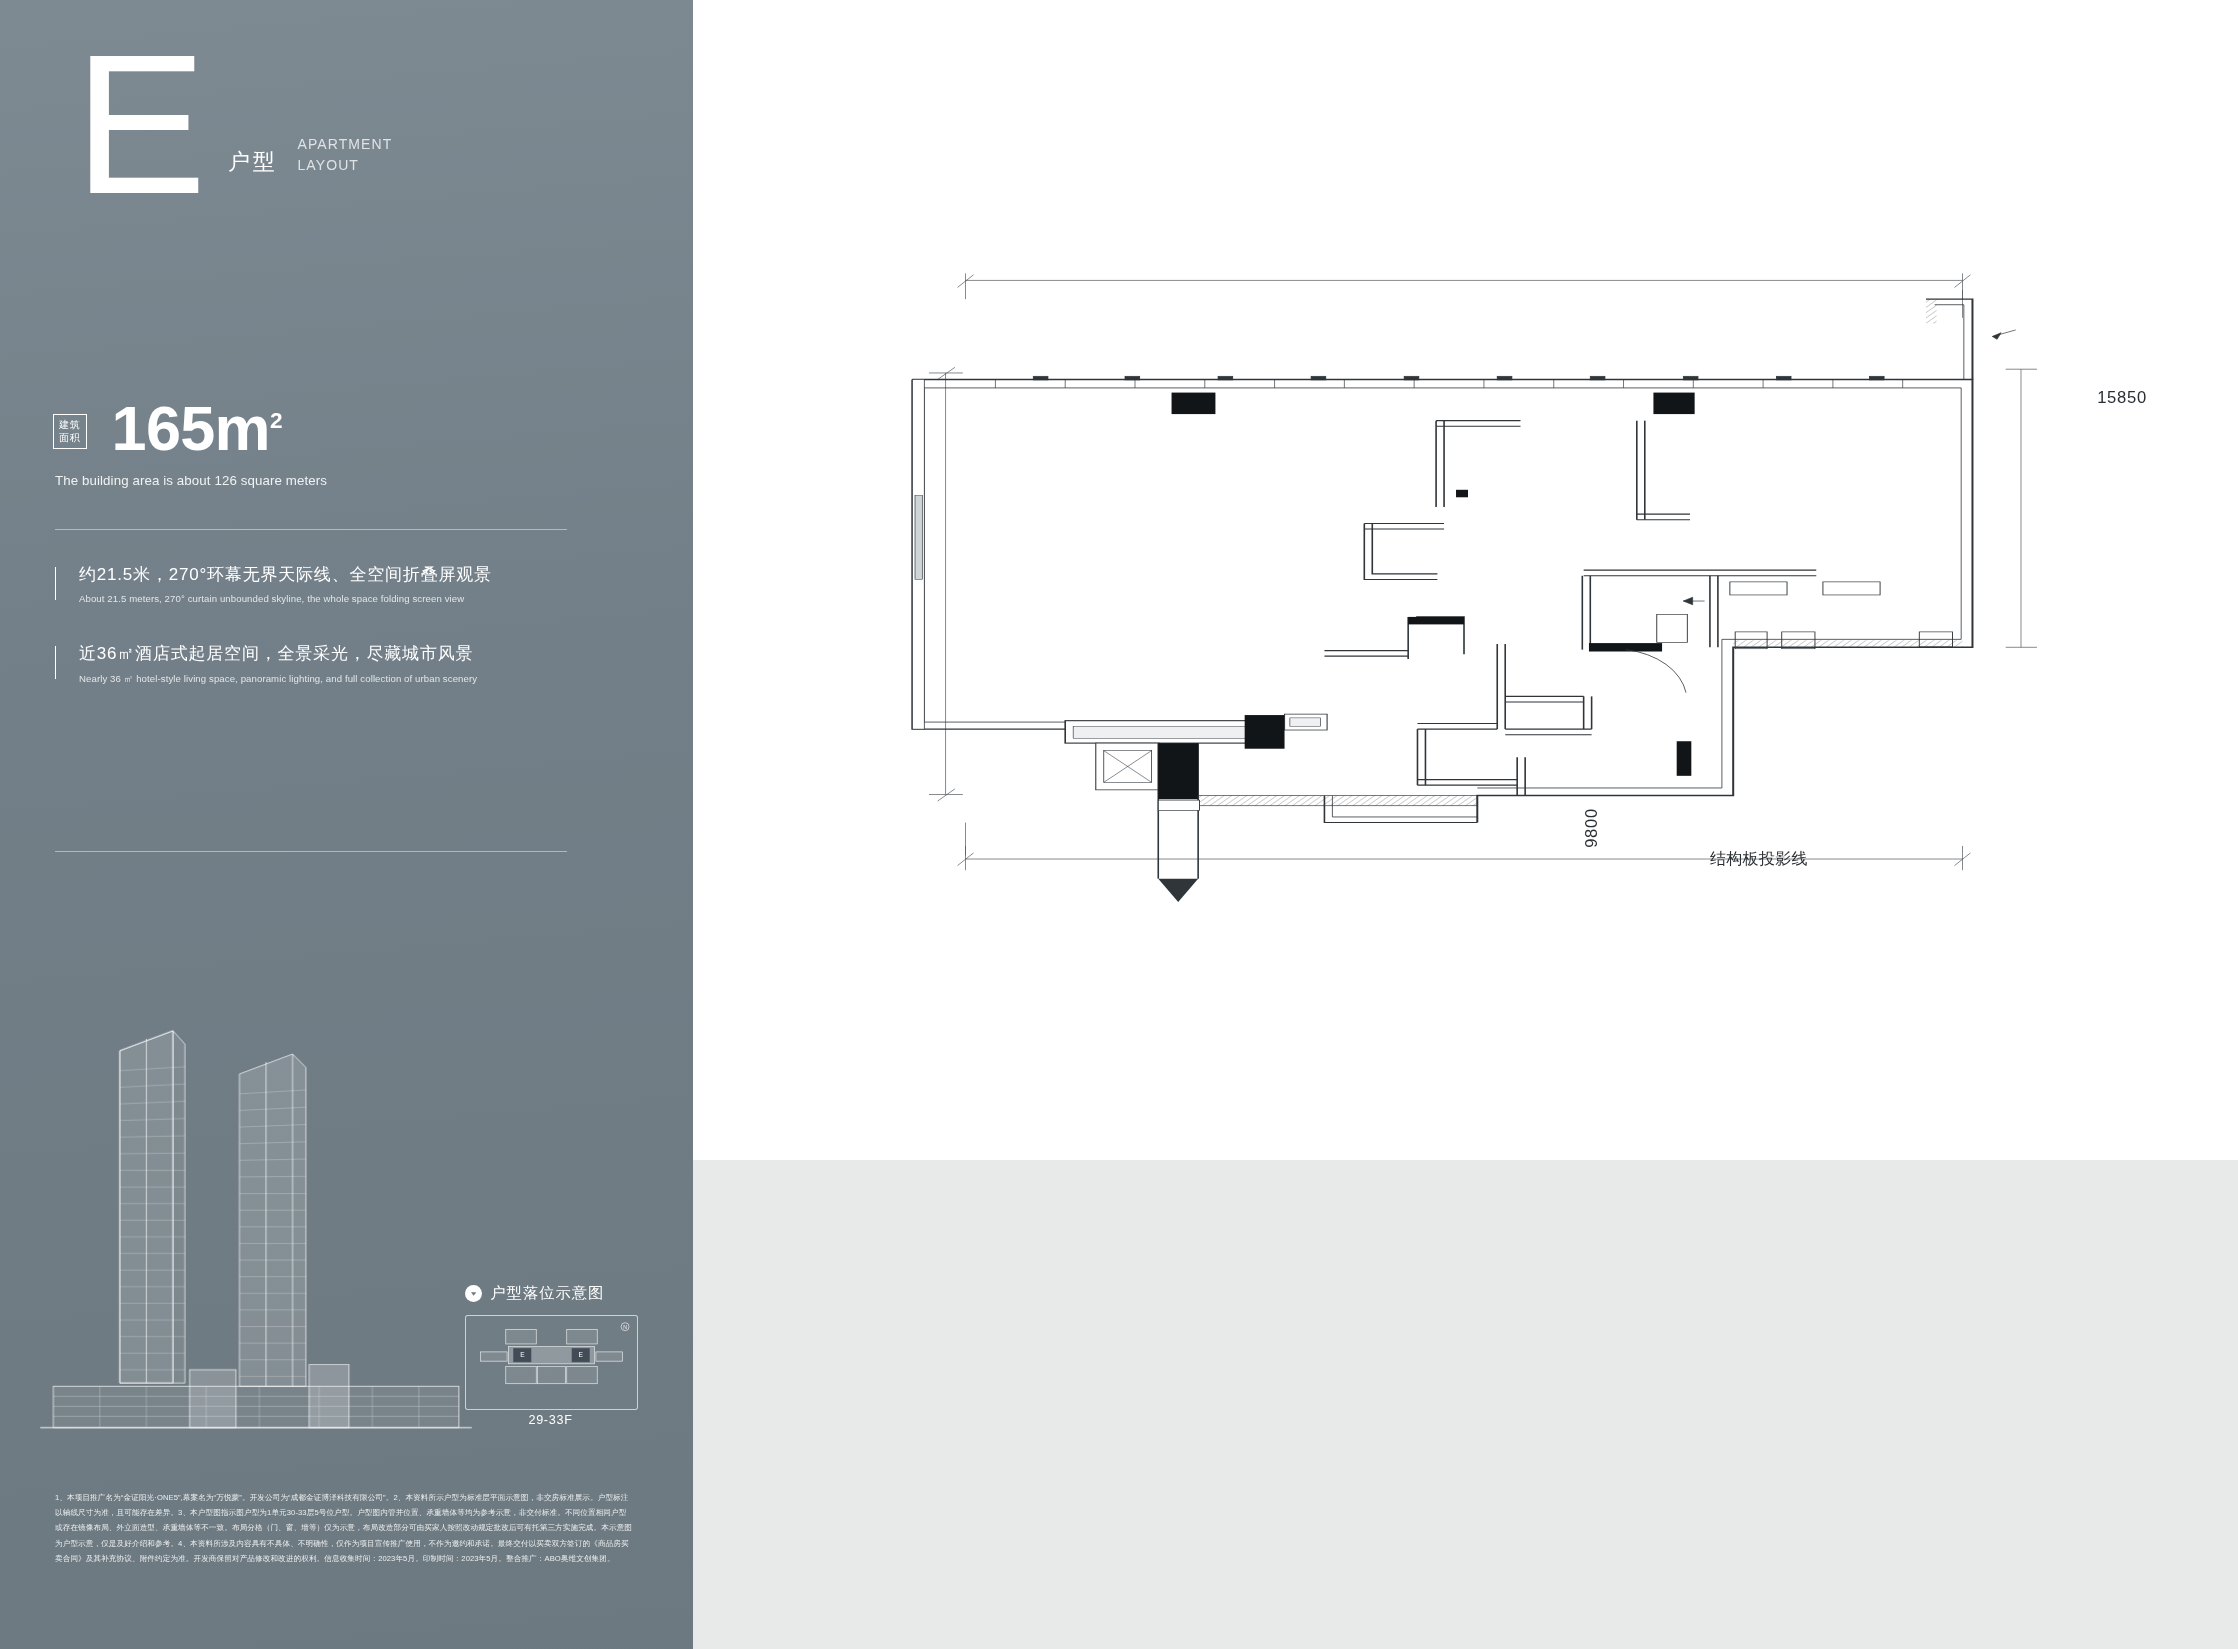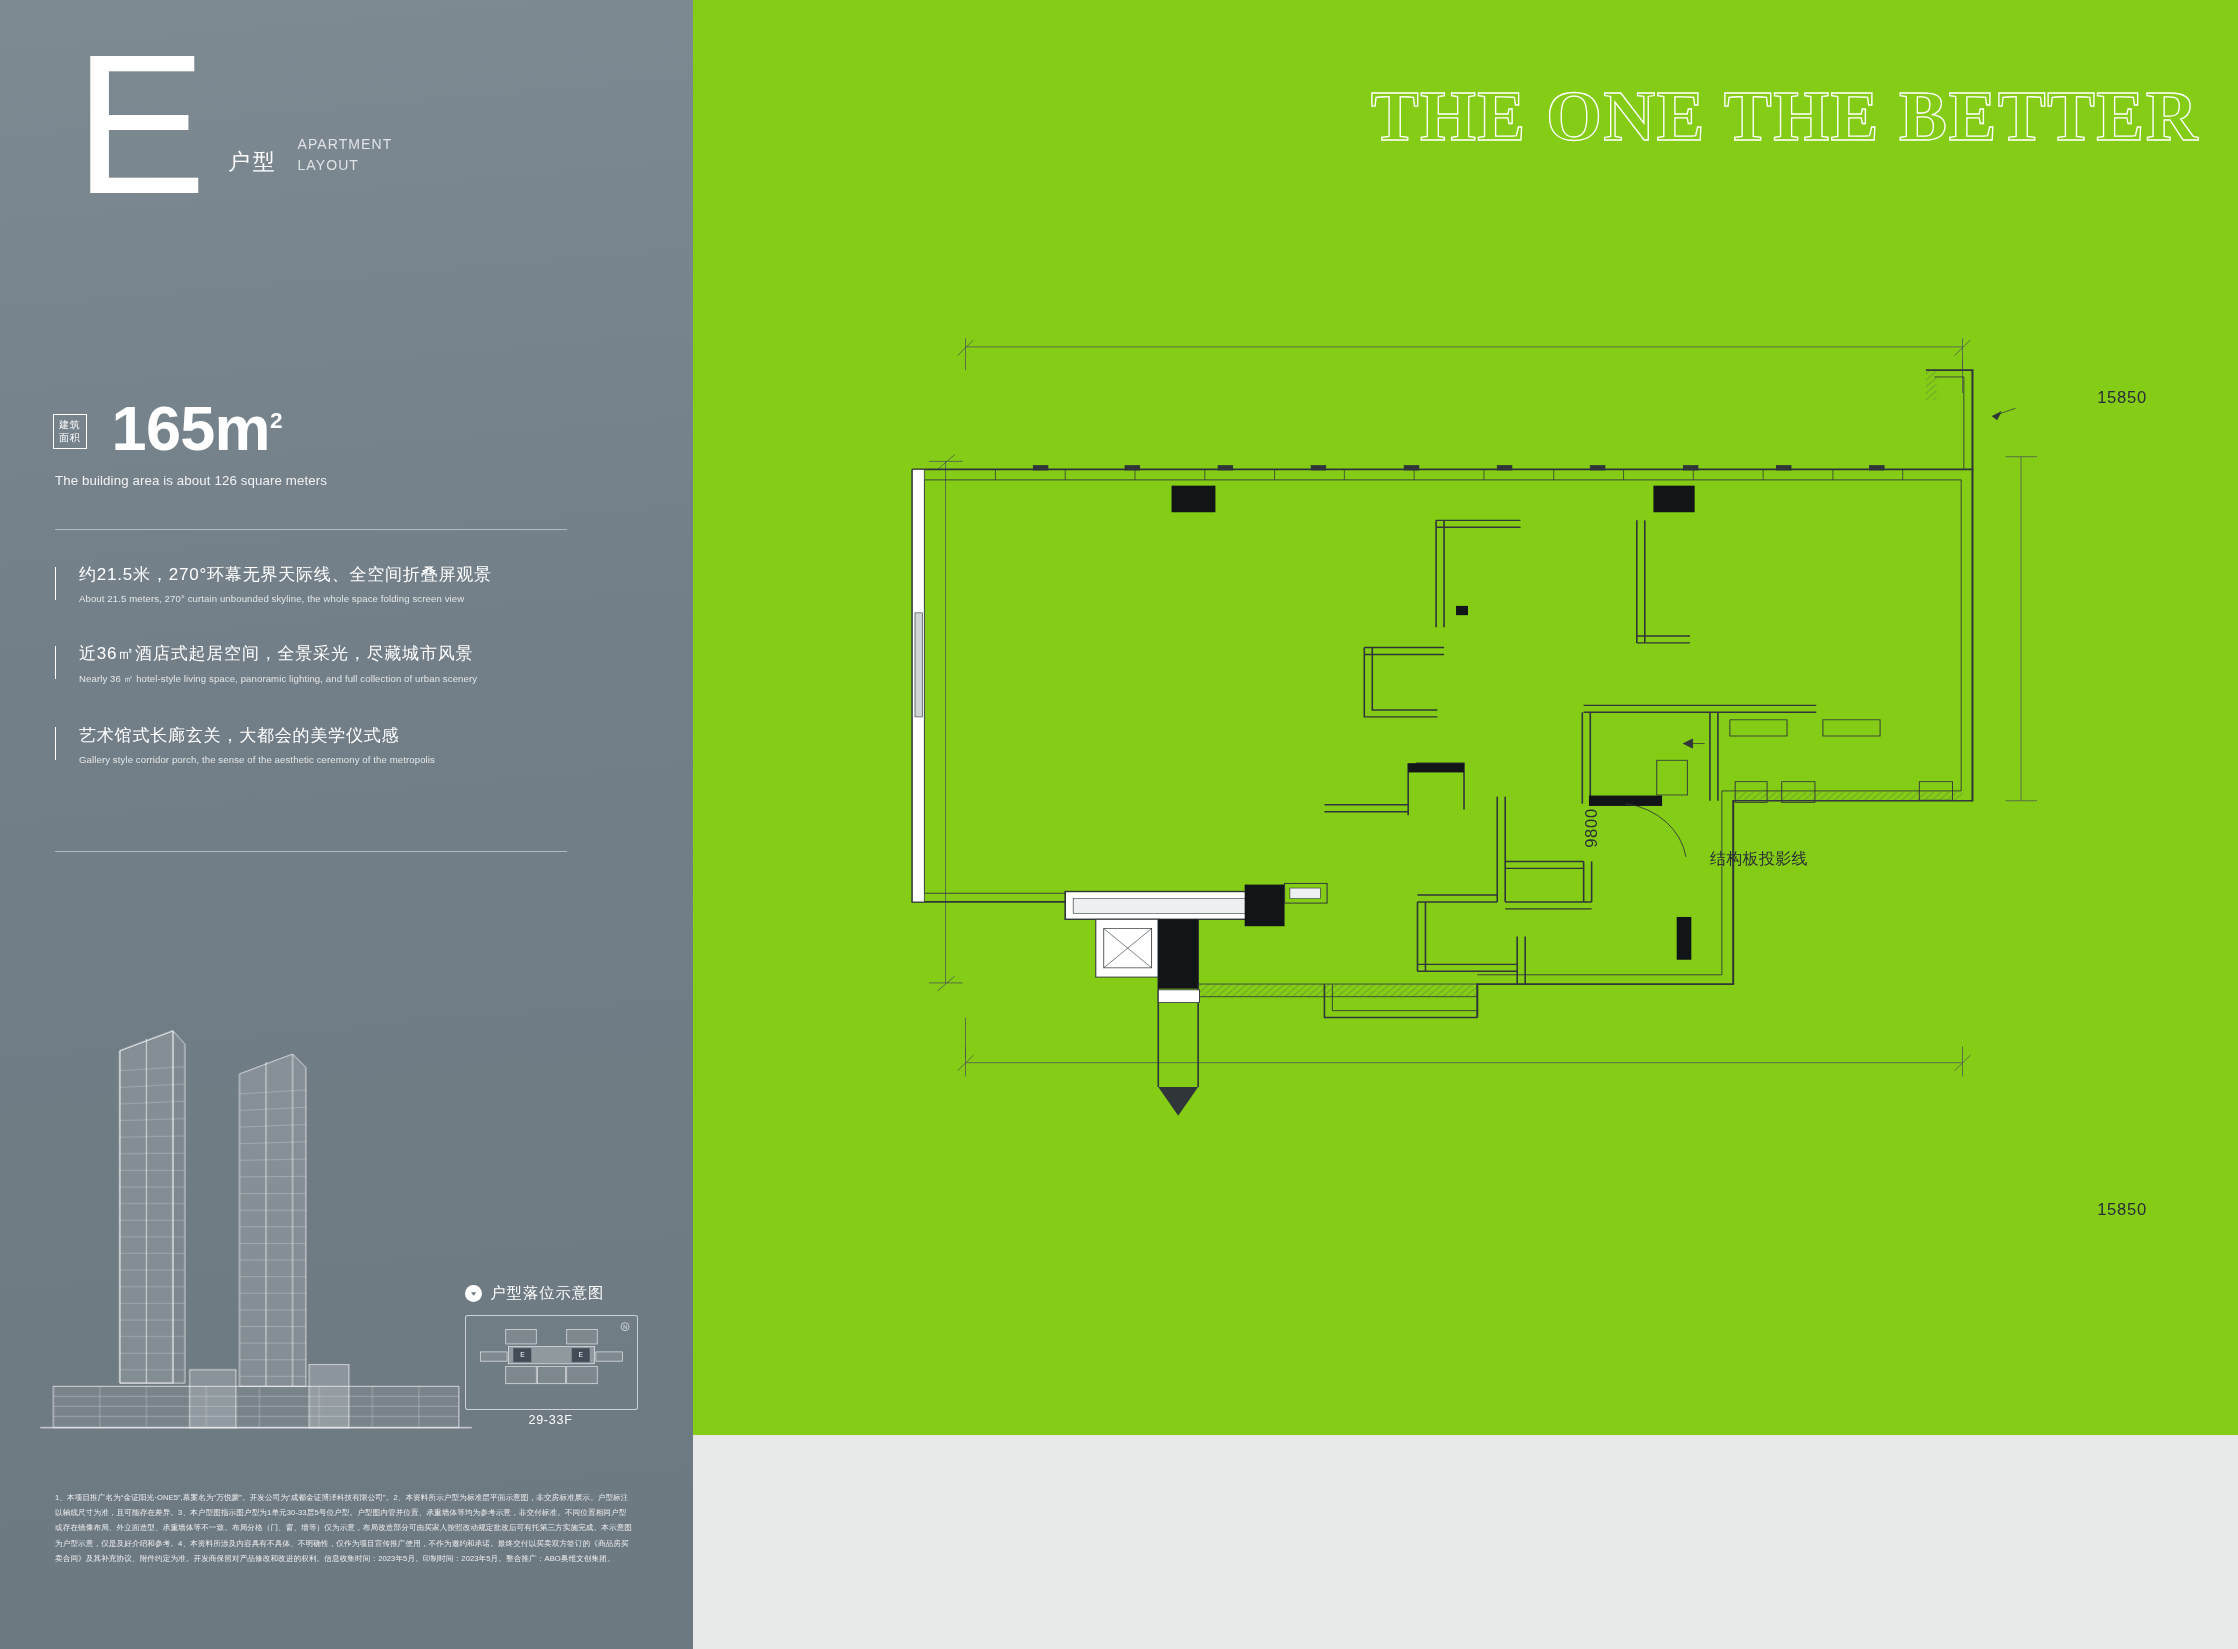--- a/index.html
+++ b/index.html
@@ -220,22 +220,22 @@
     color: #eceff0;
     letter-spacing: 0.1px;
     font-weight: 300;
   }
   .disclaimer p { margin: 0; }
 
   
   .right-panel {
     position: relative;
     flex: 1 1 auto;
-    height: 1435px;
-    background: #84cc16;
+    height: 1160px;
+    background: #ffffff;
     overflow: hidden;
   }
   .headline {
     position: absolute;
     right: 40px;
     top: 80px;
     font-size: 72px;
     line-height: 1;
     letter-spacing: 1.3px;
     font-weight: 700;
@@ -306,25 +306,20 @@
     <div class="features">
       <div class="feature">
         <div class="bar"></div>
         <div class="cn">约21.5米，270°环幕无界天际线、全空间折叠屏观景</div>
         <div class="en">About 21.5 meters, 270° curtain unbounded skyline, the whole space folding screen view</div>
       </div>
       <div class="feature">
         <div class="bar"></div>
         <div class="cn">近36㎡酒店式起居空间，全景采光，尽藏城市风景</div>
         <div class="en">Nearly 36 ㎡ hotel-style living space, panoramic lighting, and full collection of urban scenery</div>
-      </div>
-      <div class="feature">
-        <div class="bar"></div>
-        <div class="cn">艺术馆式长廊玄关，大都会的美学仪式感</div>
-        <div class="en">Gallery style corridor porch, the sense of the aesthetic ceremony of the metropolis</div>
       </div>
     </div>
     <div class="features-divider"></div>
 
     <svg class="tower-art" viewBox="0 0 650 630">
       <g fill="none" stroke="#ffffff" stroke-width="1.1" opacity="0.95">
 
         <polygon points="120,40 200,10 218,30 218,540 120,540" fill="rgba(255,255,255,0.10)"></polygon>
         <polygon points="120,40 200,10 200,540 120,540" fill="rgba(255,255,255,0.05)"></polygon>
         <line x1="160" y1="22" x2="160" y2="540"></line>

